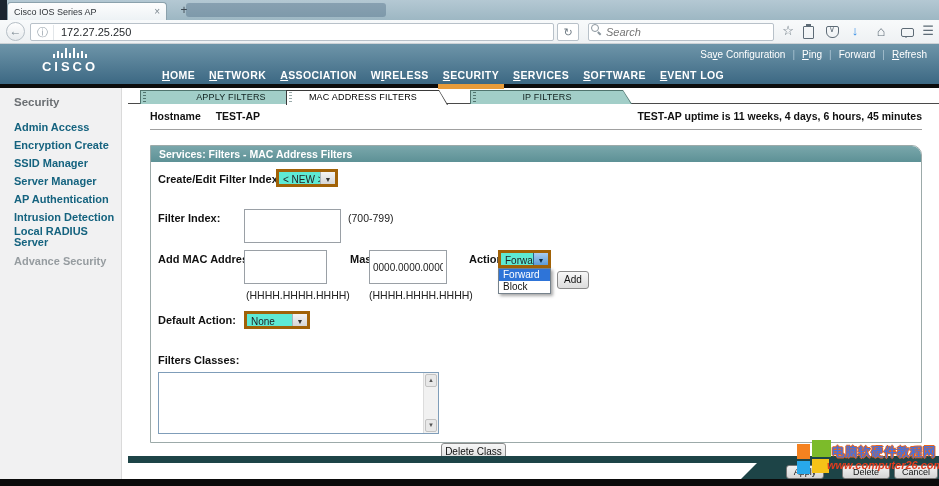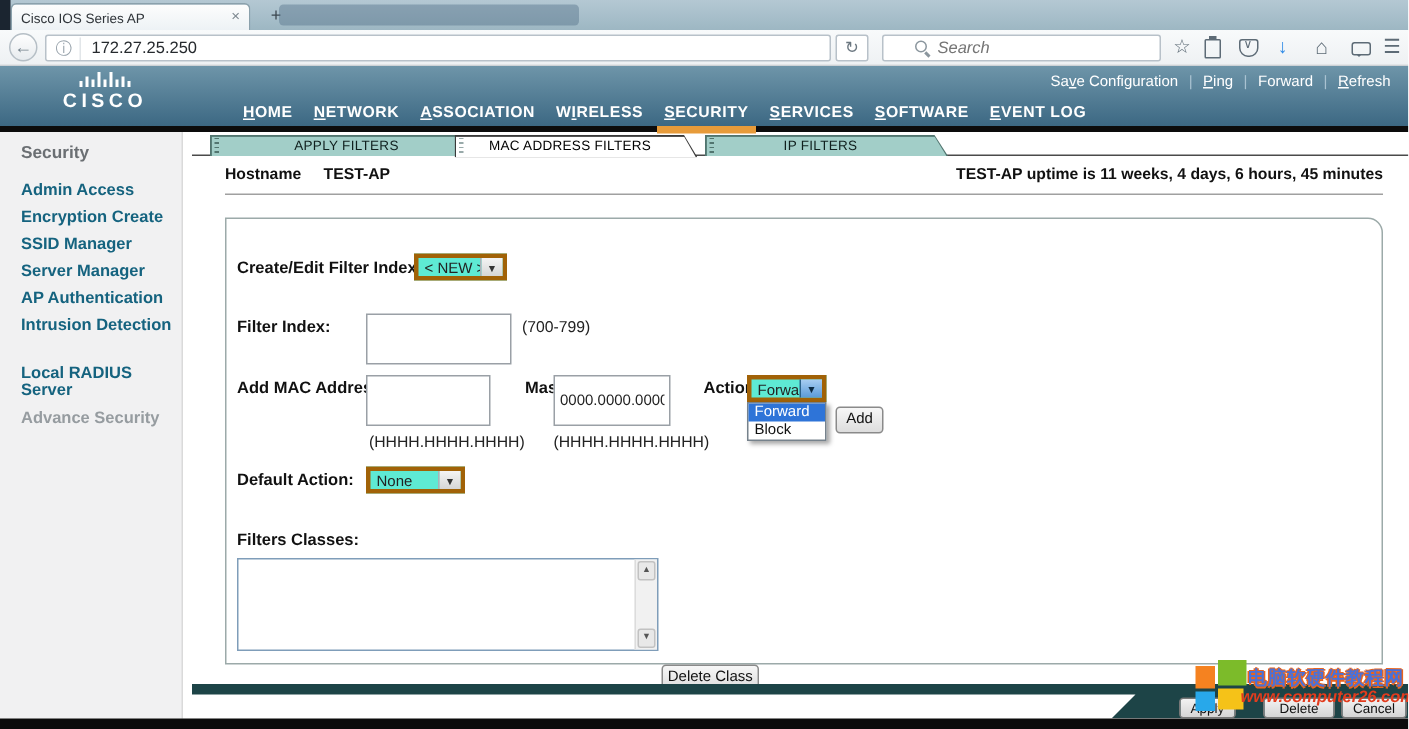--- a/index.html
+++ b/index.html
@@ -26,21 +26,21 @@
   .backbtn { position:absolute; left:6px; top:2px; width:19px; height:19px; border-radius:50%;
     background:linear-gradient(#fefefe,#e7ebee); border:1px solid #b6bfc6; color:#76848e;
     font-size:12px; text-align:center; line-height:17px; }
   .urlbox { position:absolute; left:30px; top:3px; width:524px; height:18px; background:#fff;
     border:1px solid #b8c1c9; border-radius:2px; display:flex; align-items:center; }
   .urlbox .info { color:#97a2ab; font-size:11px; padding:0 5px 0 6px; border-right:1px solid #e2e6e9; }
   .urlbox .url { font-size:11px; color:#25292d; padding-left:7px; }
   .refbox { position:absolute; left:557px; top:3px; width:22px; height:18px; background:#fff;
     border:1px solid #b8c1c9; border-radius:2px; color:#6b7780; font-size:11px; text-align:center; line-height:16px; }
   .searchbox { position:absolute; left:588px; top:3px; width:186px; height:18px; background:#fff;
-    border:1px solid #b8c1c9; border-radius:2px; display:flex; align-items:center; padding-left:21px; }
+    border:1px solid #b8c1c9; border-radius:2px; display:flex; padding-left:2px; }
   .mag { position:relative; width:10px; height:10px; margin-right:5px; }
   .mag::before { content:''; position:absolute; left:0; top:0; width:6px; height:6px;
     border:1.5px solid #8b969e; border-radius:50%; }
   .mag::after { content:''; position:absolute; left:7px; top:7px; width:4px; height:1.5px;
     background:#8b969e; transform:rotate(45deg); transform-origin:left center; }
   .searchbox input { border:none; outline:none; width:140px; font-size:11px; font-style:italic;
     color:#555; background:transparent; font-family:"Liberation Sans", sans-serif; }
   .tbicon { position:absolute; top:3px; font-size:13px; color:#5d6b76; text-align:center; width:18px; }
   .clipicon { position:absolute; left:803px; top:6px; width:11px; height:13px; border:1.5px solid #5d6b76; border-radius:1px; }
   .clipicon::before { content:''; position:absolute; left:2px; top:-3px; width:5px; height:2px; background:#5d6b76; }
@@ -213,50 +213,51 @@
   </div>
   <div id="blackline"></div>
 
   <div id="sidebar">
     <div class="sbtitle">Security</div>
     <a style="margin-bottom:7px;">Admin Access</a>
     <a style="margin-bottom:7px;">Encryption Create</a>
     <a style="margin-bottom:7px;">SSID Manager</a>
     <a style="margin-bottom:7px;">Server Manager</a>
     <a style="margin-bottom:7px;">AP Authentication</a>
-    <a style="margin-bottom:21px;">Intrusion Detection</a>
+    <a style="margin-bottom:3px;">Intrusion Detection</a>
     <a>Local RADIUS Server</a>
     <span class="dis">Advance Security</span>
   </div>
 
   <div id="tabsline"></div>
   <div class="ftab" style="left:140px;width:190px;">
     <div class="in"></div>
       <div class="grip"></div>
     <div class="lbl">APPLY FILTERS</div>
   </div>
-  <div class="ftab active" style="left:303px;width:162px;">
+  <div class="ftab active" style="left:286px;width:162px;">
     <div class="in"></div>
       <div class="grip"></div>
     <div class="lbl">MAC ADDRESS FILTERS</div>
   </div>
   <div class="ftab" style="left:470px;width:162px;">
     <div class="in"></div>
       <div class="grip"></div>
     <div class="lbl">IP FILTERS</div>
   </div>
 
   <div id="hostrow">
     <span class="hn">Hostname</span>
     <span>TEST-AP</span>
     <span id="uptime">TEST-AP uptime is 11 weeks, 4 days, 6 hours, 45 minutes</span>
   </div>
   <div id="statussep"></div>
 
   <div id="panel">
+    <div id="panelhdr">Services: Filters - MAC Address Filters</div>
 
     <span class="flabel" style="left:7px;top:27px;">Create/Edit Filter Index:</span>
     <div class="sel" style="left:125px;top:23px;width:62px;">
       <div class="val">&lt; NEW &gt;</div>
       <div class="btn">▼</div>
     </div>
 
     <span class="flabel" style="left:7px;top:66px;">Filter Index:</span>
     <input class="tin" style="left: 93px; top: 63px; width: 97px;" value="">
     <span class="fhint" style="left:197px;top:66px;">(700-799)</span>

